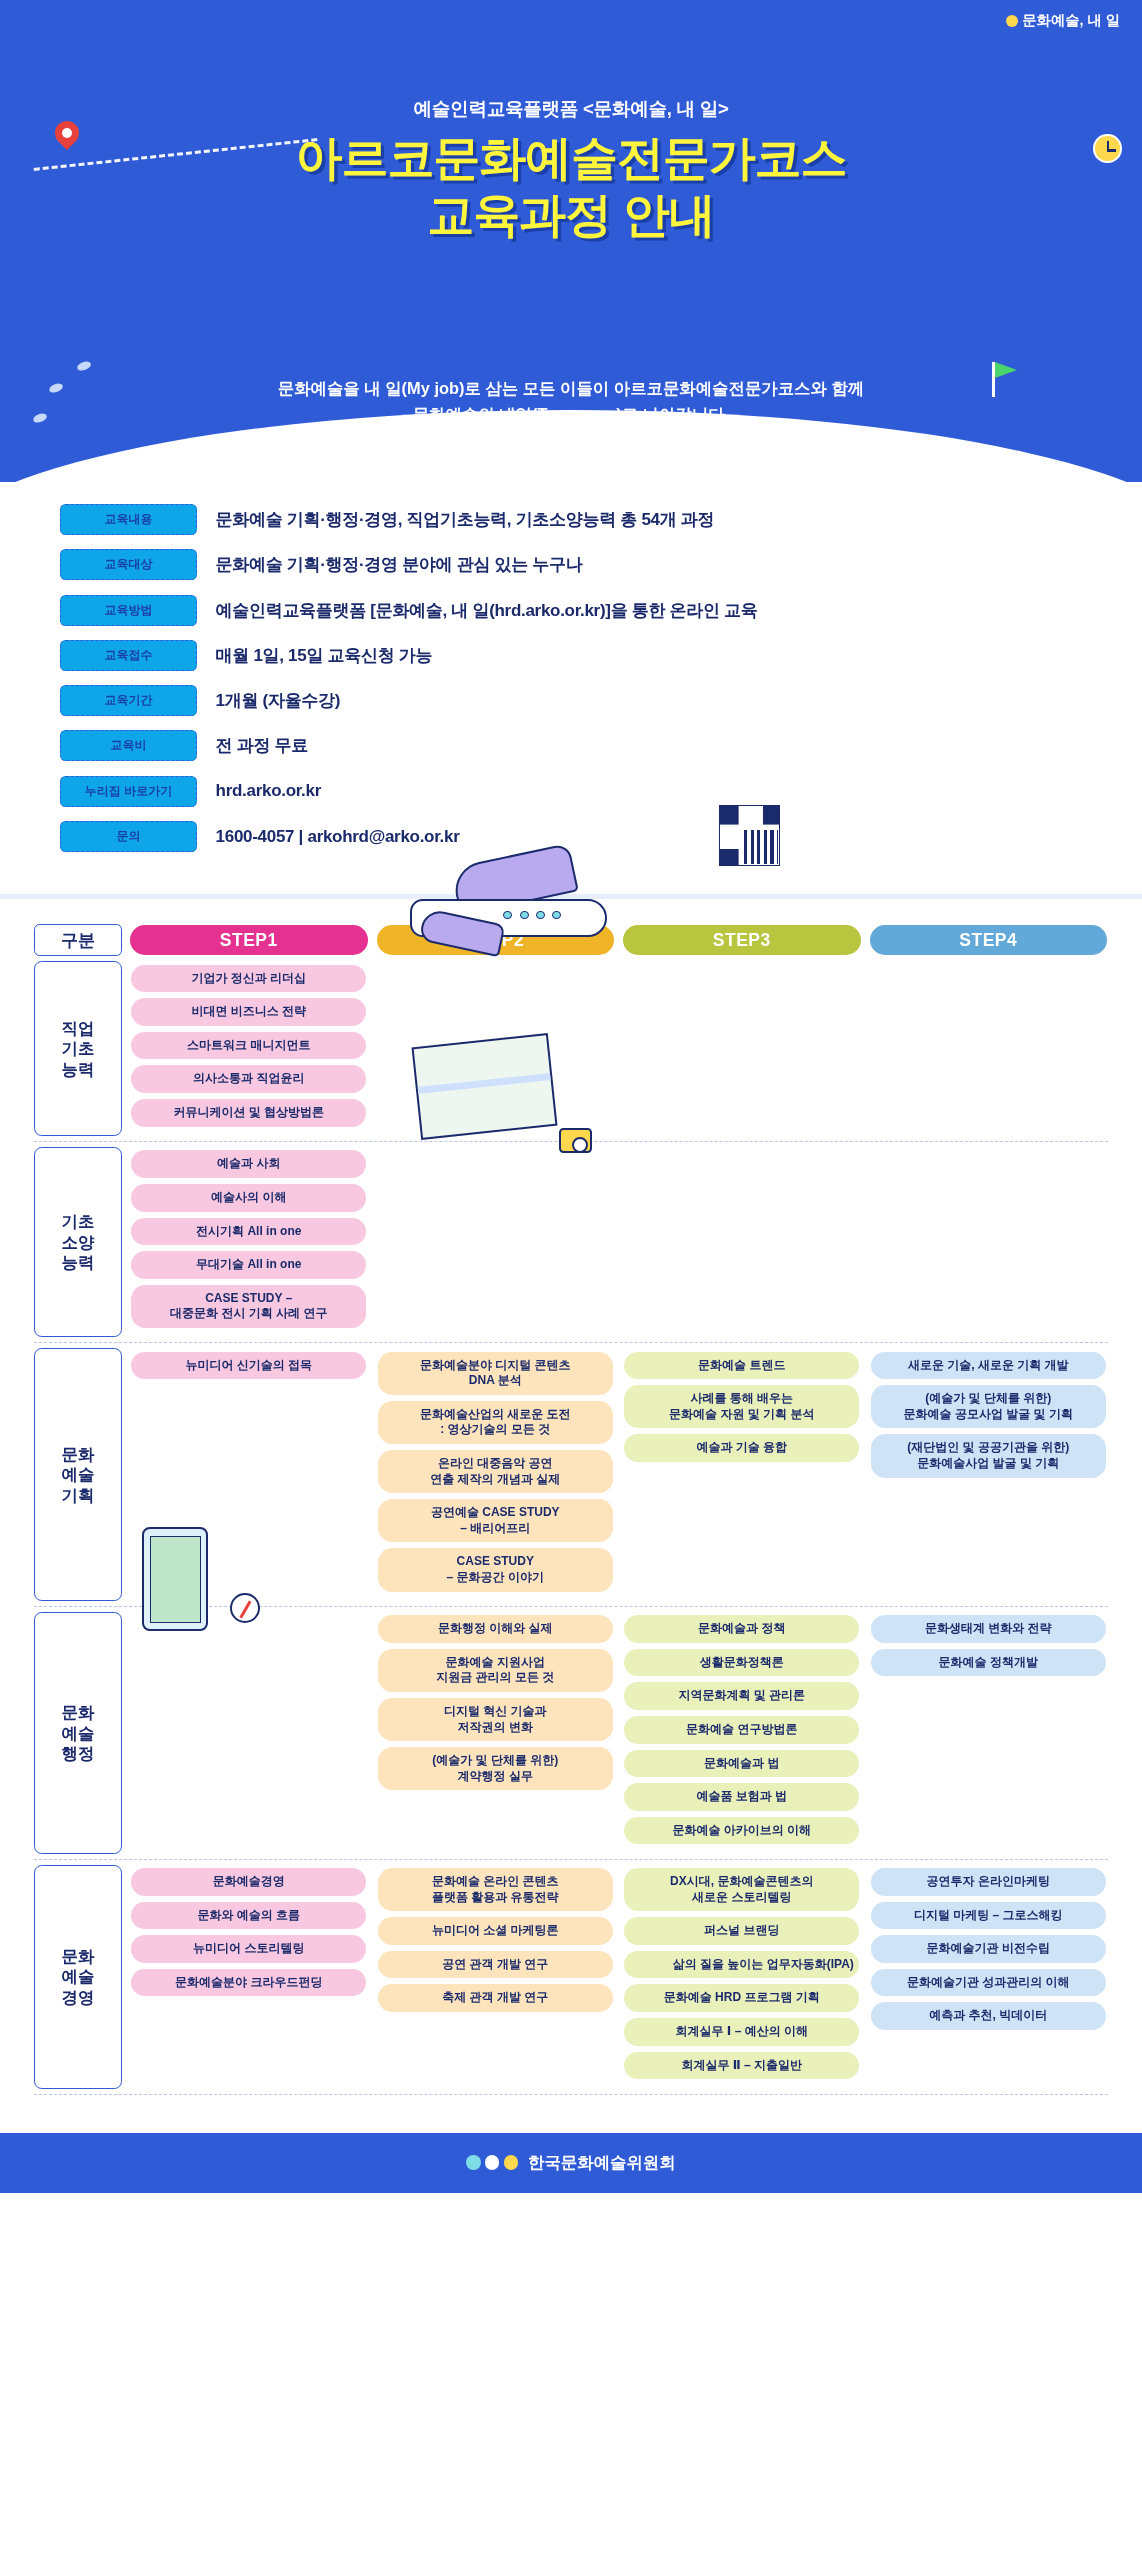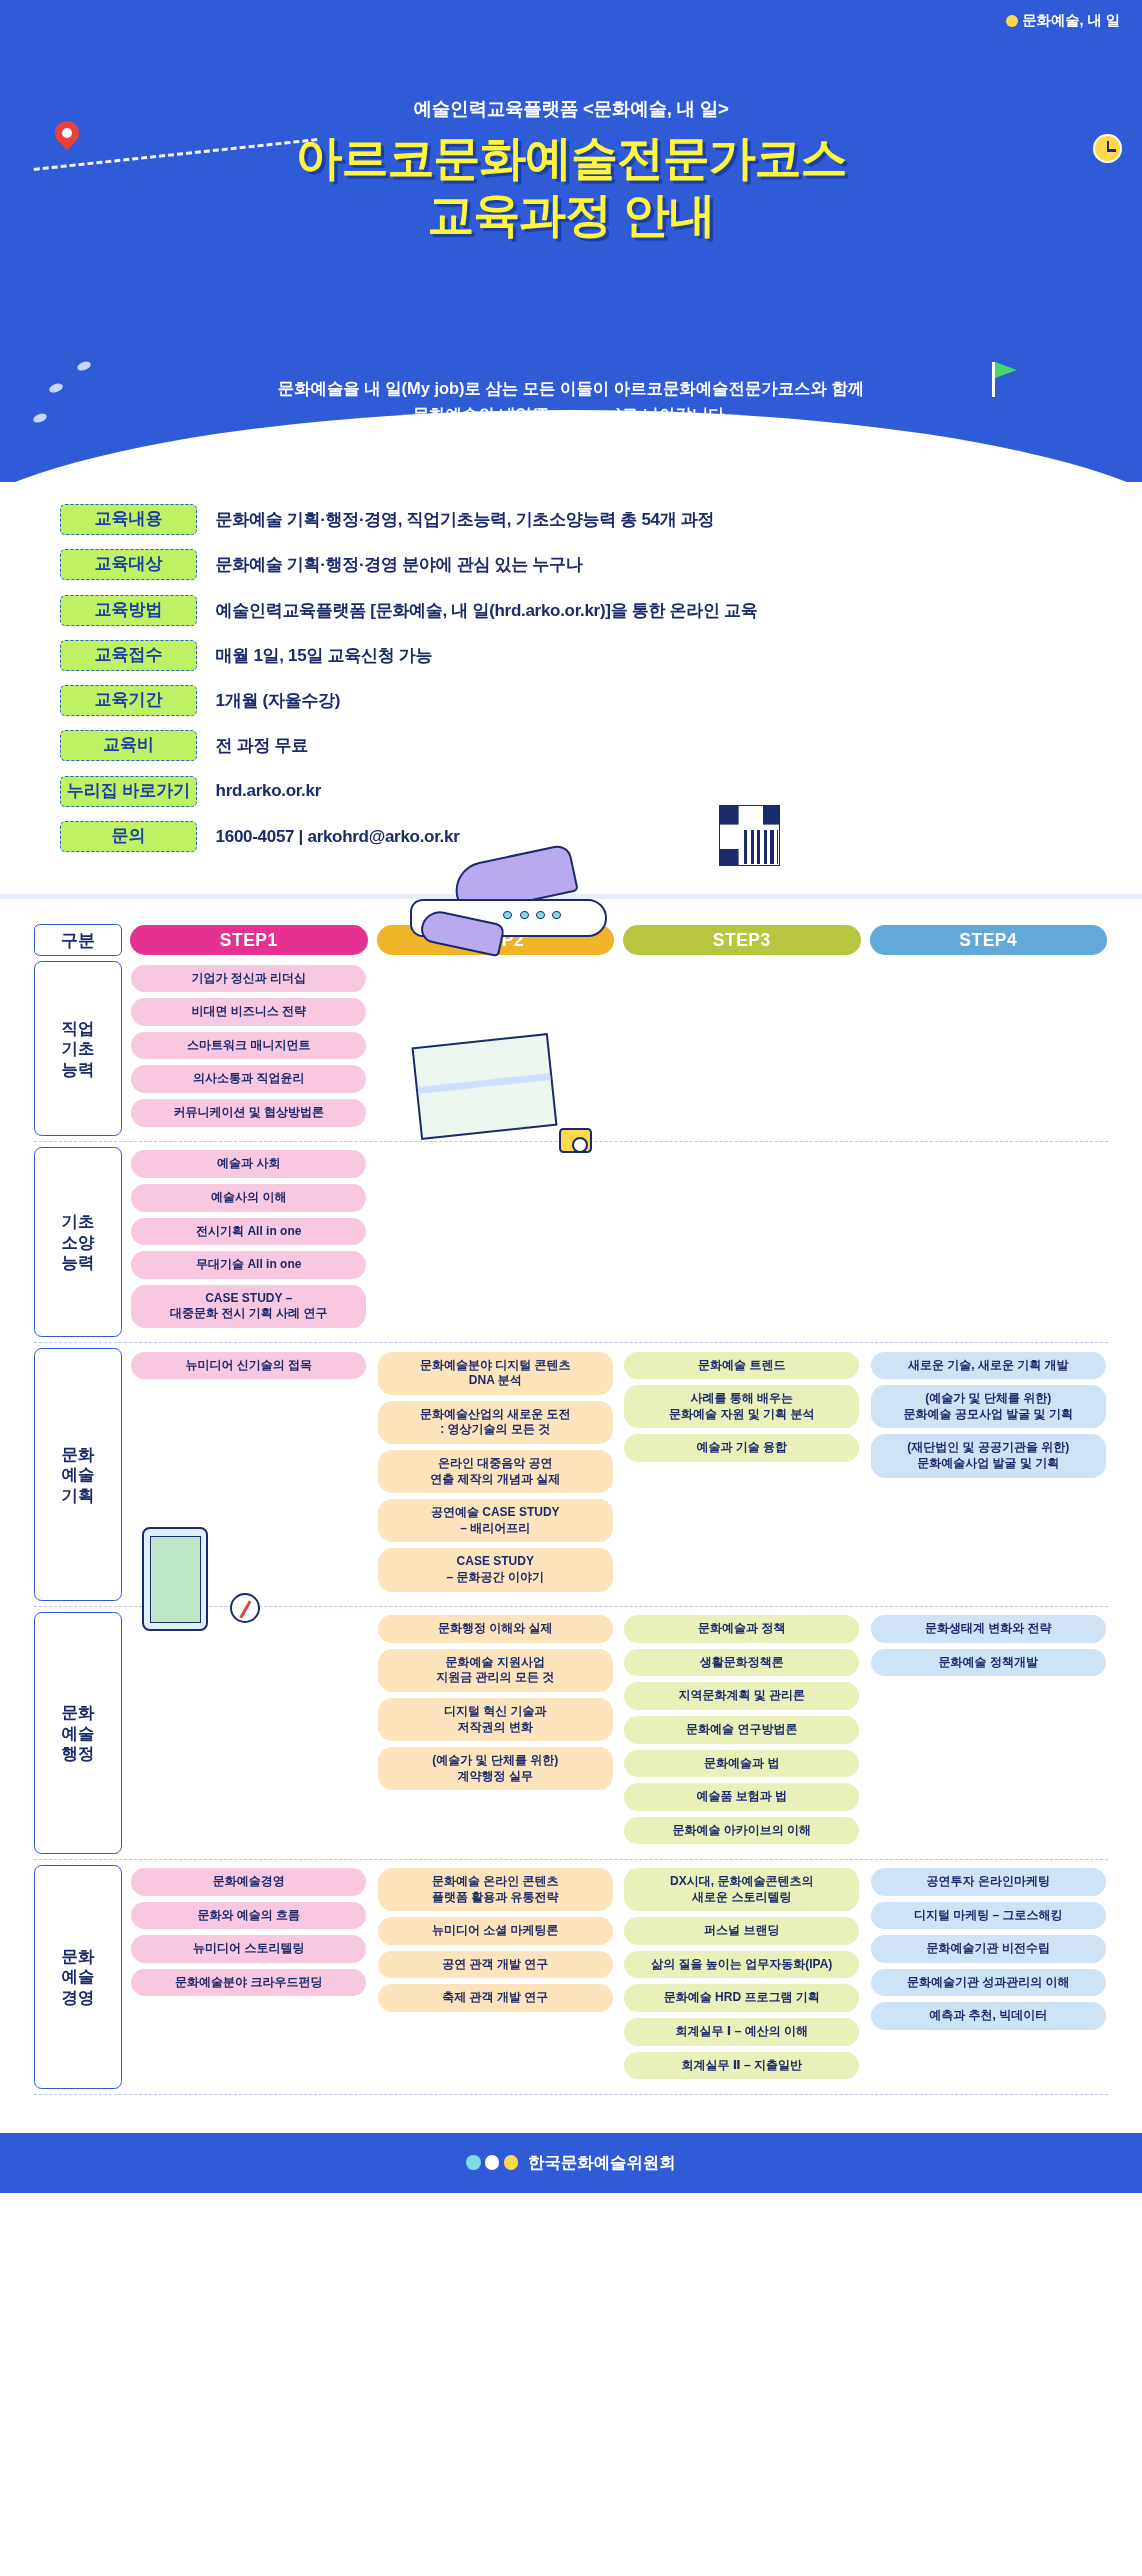--- a/index.html
+++ b/index.html
@@ -69,21 +69,21 @@
 
   
   .info {
     padding: 22px 0 22px 0;
     position:relative;
   }
   .info-row { display:flex; align-items:center; margin:0 0 14.3px 0; padding-left:60px; }
   .info-label {
     min-width: 137px; height: 31px; line-height: 28.5px; text-align:center;
     border:1.6px dashed #2f5bd7; border-radius:5.5px; color:#1b3fa8;
-    font-size:17px; font-weight:bold; background:#bef264; margin-right:18.6px;
+    font-size:12px; font-weight:bold; background:#0ea5e9; margin-right:18.6px;
   }
   .info-value { font-size:17px; font-weight:bold; color:#1b2a6b; letter-spacing:-0.3px;}
   .qr {
     position:absolute; right:362px; top:323px; width:61px; height:61px;
     background:
       linear-gradient(#1b2a6b,#1b2a6b) 0 0/18.6px 18.6px no-repeat,
       linear-gradient(#ffffff,#ffffff) 4.4px 4.4px/10px 10px no-repeat,
       linear-gradient(#1b2a6b,#1b2a6b) 7.1px 7.1px/4.4px 4.4px no-repeat,
       linear-gradient(#1b2a6b,#1b2a6b) 43px 0/18.6px 18.6px no-repeat,
       linear-gradient(#ffffff,#ffffff) 47px 4.4px/10px 10px no-repeat,
@@ -416,21 +416,21 @@
               <div class="chip c2" style="white-space: pre-line;">문화예술 온라인 콘텐츠
 플랫폼 활용과 유통전략</div>
               <div class="chip c2" style="white-space: pre-line;">뉴미디어 소셜 마케팅론</div>
               <div class="chip c2" style="white-space: pre-line;">공연 관객 개발 연구</div>
               <div class="chip c2" style="white-space: pre-line;">축제 관객 개발 연구</div>
             </td>
             <td class="cell">
               <div class="chip c3" style="white-space: pre-line;">DX시대, 문화예술콘텐츠의
 새로운 스토리텔링</div>
               <div class="chip c3" style="white-space: pre-line;">퍼스널 브랜딩</div>
-              <div class="chip c3" style="white-space: pre-line;">삶의 질을 높이는 업무자동화(IPA)</div>
+              <div class="chip c3" style="white-space: pre-line; text-align: right;">삶의 질을 높이는 업무자동화(IPA)</div>
               <div class="chip c3" style="white-space: pre-line;">문화예술 HRD 프로그램 기획</div>
               <div class="chip c3" style="white-space: pre-line;">회계실무 Ⅰ – 예산의 이해</div>
               <div class="chip c3" style="white-space: pre-line;">회계실무 Ⅱ – 지출일반</div>
             </td>
             <td class="cell">
               <div class="chip c4" style="white-space: pre-line;">공연투자 온라인마케팅</div>
               <div class="chip c4" style="white-space: pre-line;">디지털 마케팅 – 그로스해킹</div>
               <div class="chip c4" style="white-space: pre-line;">문화예술기관 비전수립</div>
               <div class="chip c4" style="white-space: pre-line;">문화예술기관 성과관리의 이해</div>
               <div class="chip c4" style="white-space: pre-line;">예측과 추천, 빅데이터</div>

